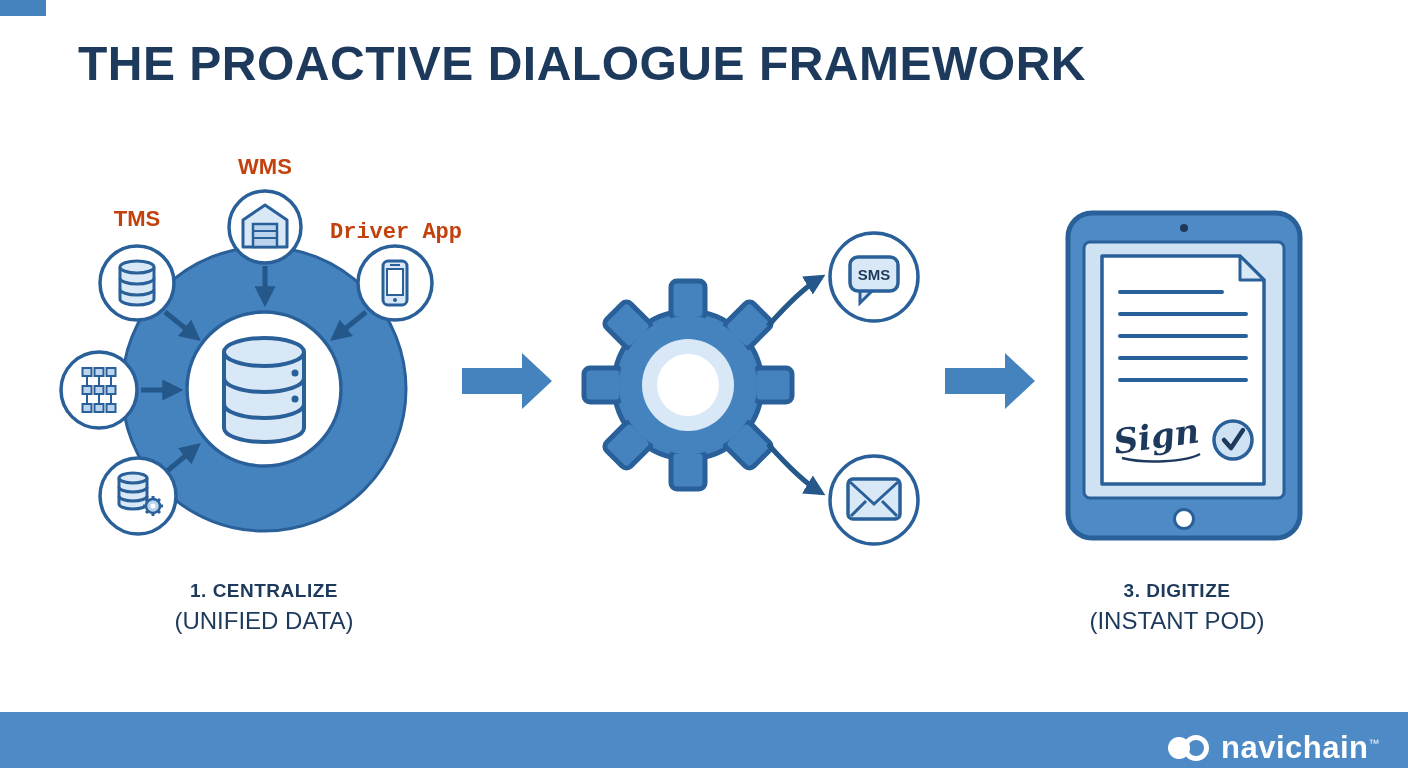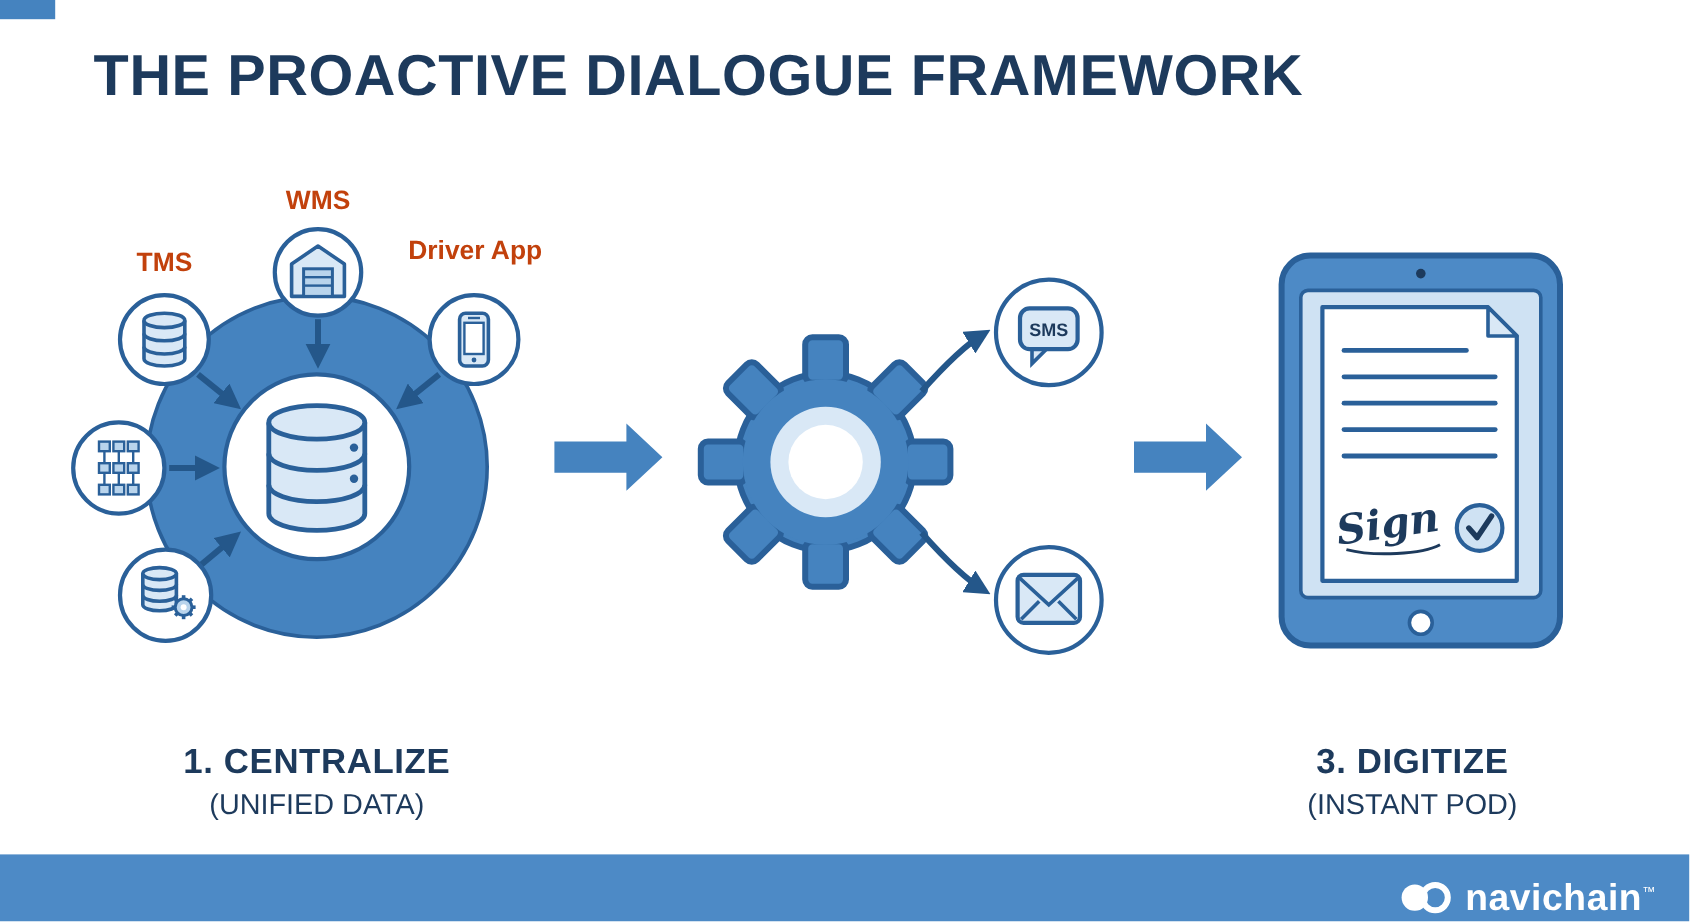--- a/index.html
+++ b/index.html
@@ -9,21 +9,21 @@
   }
   .abs{position:absolute;}
   .title{
     left:0;top:36px;width:1164px;text-align:center;
     font-size:48px;font-weight:800;letter-spacing:.5px;color:#1d3a5c;
   }
   .src-label{
     text-align:center;font-size:22px;font-weight:700;color:#c2410c;
   }
   .caption{width:420px;text-align:center;color:#1d3a5c;}
-  .caption .main{font-size:29px;font-weight:800;letter-spacing:.5px;margin-top:39px;}
+  .caption .main{font-size:19px;font-weight:800;letter-spacing:.5px;}
   .caption .sub{font-size:24px;font-weight:400;margin-top:5px;}
   .diagram{left:0;top:0;width:1408px;height:768px;}
   .footer{
     left:0;top:712px;width:1408px;height:72px;background:#4d8ac6;
     display:flex;align-items:center;justify-content:flex-end;
     padding-right:28px;box-sizing:border-box;
   }
   .brand{color:#ffffff;font-size:31px;font-weight:800;letter-spacing:.5px;margin-left:10px;}
   .brand sup{font-size:11px;font-weight:400;vertical-align:super;}
   .corner-accent{left:0;top:0;width:46px;height:16px;background:#4583bf;}
@@ -199,21 +199,21 @@
         <g>
           <circle cx="1233" cy="440" r="19" fill="#cfe2f3" stroke="#2a6099" stroke-width="3.5"></circle>
           <path d="M1224,440 L1231,448 L1243,430" fill="none" stroke="#1d3a5c" stroke-width="4.5" stroke-linecap="round" stroke-linejoin="round"></path>
         </g>
       </g>
     </g>
   </svg>
 
   <div class="abs src-label" style="left:77px;top:206px;width:120px;">TMS</div>
   <div class="abs src-label" style="left:205px;top:154px;width:120px;">WMS</div>
-  <div class="abs src-label" style="left:316px;top:196px;width:160px;">Driver App</div>
+  <div class="abs src-label" style="left:316px;top:220px;width:160px;font-family:Liberation Mono, monospace;">Driver App</div>
 
   <div class="abs caption" style="left:54px;top:580px;">
     <div class="main">1. CENTRALIZE</div>
     <div class="sub">(UNIFIED DATA)</div>
   </div>
   <div class="abs caption" style="left:967px;top:580px;">
     <div class="main">3. DIGITIZE</div>
     <div class="sub">(INSTANT POD)</div>
   </div>
 

